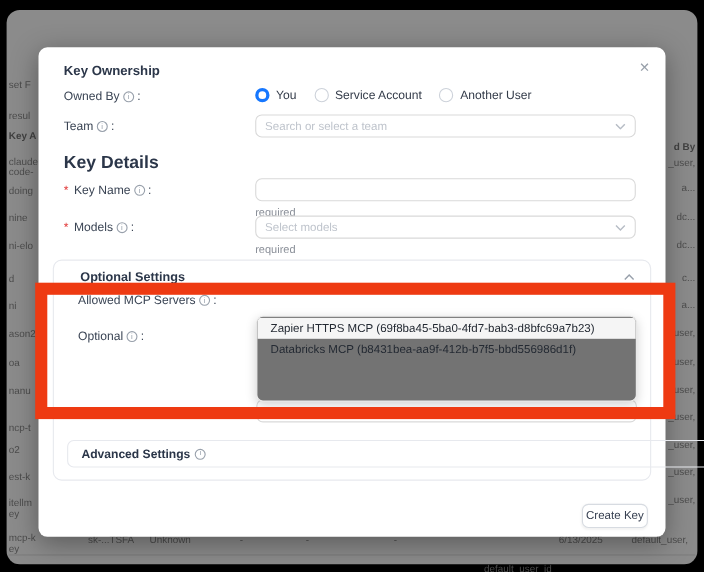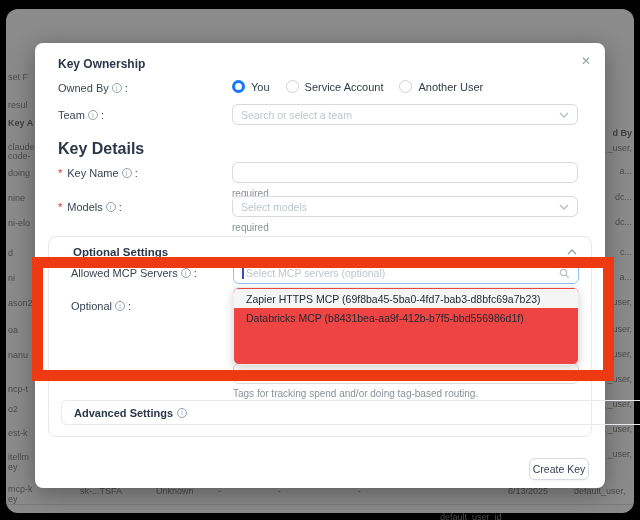--- a/index.html
+++ b/index.html
@@ -65,21 +65,21 @@
     border:1px solid #e7e9ee; border-radius:8px;
   }
   .opt-head { position:absolute; left:12px; top:9px; font-size:11.5px; font-weight:bold; color:#2b3649;margin-left:12px; }
   .opt-chev { position:absolute; right:14px; top:12px; }
 
   .mcp-field { border:1px solid #8ec2ff; height:22px; }
   .caret { width:2px; height:11px; background:#3b4db8; margin-right:2px; flex:none; }
 
   .dropdown {
     position:absolute; left:184px; top:50px; width:346px; height:78px;
-    background:#ef4444; border-radius:6px; z-index:5;
+    background:#737373; border-radius:6px; z-index:5;
     box-shadow:0 3px 10px rgba(0,0,0,.18); border:1px solid #ededed;
     padding:1px 0; overflow:hidden;
   }
   .dd-item {
     height:19px; display:flex; align-items:center; padding:0 12px;
     font-size:10.5px; color:#242a33; white-space:nowrap; cursor:pointer;
   }
   .dd-item.hl { background:#f5f5f5; }
 
   .adv-box {
@@ -138,21 +138,21 @@
 <span class="bg-frag bg-right" style="top:272px">a...</span>
 <span class="bg-frag bg-right" style="top:297px">user,</span>
 <span class="bg-frag bg-right" style="top:324px">user,</span>
 <span class="bg-frag bg-right" style="top:349px">user,</span>
 <span class="bg-frag bg-right" style="top:374px">_user,</span>
 <span class="bg-frag bg-right" style="top:399px">_user,</span>
 <span class="bg-frag bg-right" style="top:424px">_user,</span>
 <span class="bg-frag bg-right" style="top:449px">_user,</span>
 
 <span class="bg-frag" style="left:80px;top:486px">sk-...TSFA</span>
-<span class="bg-frag" style="left:156px;top:486px">Unknown</span>
+<span class="bg-frag" style="left:136px;top:486px">Unknown</span>
 <span class="bg-frag" style="left:218px;top:486px">-</span>
 <span class="bg-frag" style="left:278px;top:486px">-</span>
 <span class="bg-frag" style="left:358px;top:486px">-</span>
 <span class="bg-frag" style="left:440px;top:512px">default_user_id</span>
 <span class="bg-frag" style="left:508px;top:486px">6/13/2025</span>
 <span class="bg-frag" style="left:574px;top:486px">default_user,</span>
 <div class="bg-divider"></div>
 
 <div class="modal">
 
@@ -222,28 +222,20 @@
     <div class="opt-head">Optional Settings</div>
     <svg class="opt-chev" width="10" height="6" viewBox="0 0 10 6">
         <polyline points="1,5 5,1 9,5" fill="none" stroke="#98a0ab" stroke-width="1.3"></polyline>
       </svg>
 
     <div class="lbl" style="left:22px;top:30px">
       <span>Allowed MCP Servers</span>
       <i class="info">i</i>
       <span>:</span>
     </div>
-    <div class="field mcp-field" style="left:184px;top:25px">
-      <span class="caret"></span>
-      <input placeholder="Select MCP servers (optional)" style="">
-      <svg class="chev" width="11" height="11" viewBox="0 0 11 11">
-          <circle cx="4.5" cy="4.5" r="3.2" fill="none" stroke="#b9bfc8" stroke-width="1.2"></circle>
-          <line x1="7" y1="7" x2="9.8" y2="9.8" stroke="#b9bfc8" stroke-width="1.2"></line>
-        </svg>
-    </div>
 
     <div class="lbl" style="left:22px;top:63px">
       <span>Optional</span>
       <i class="info">i</i>
       <span>:</span>
     </div>
 
     <div class="dropdown">
       <div class="dd-item hl">Zapier HTTPS MCP (69f8ba45-5ba0-4fd7-bab3-d8bfc69a7b23)</div>
       <div class="dd-item">Databricks MCP (b8431bea-aa9f-412b-b7f5-bbd556986d1f)</div>
@@ -253,21 +245,20 @@
       <span>Tags</span>
       <i class="info">i</i>
       <span>:</span>
     </div>
     <div class="field" style="left:184px;top:126px">
       <input placeholder="Enter tags" style="">
       <svg class="chev" width="10" height="6" viewBox="0 0 10 6">
           <polyline points="1,1 5,5 9,1" fill="none" stroke="#b6bcc5" stroke-width="1.3"></polyline>
         </svg>
     </div>
-    <div class="helper" style="left:184px;top:151px">Tags for tracking spend and/or doing tag-based routing.</div>
 
     <div class="adv-box">
       <span class="adv-txt">Advanced Settings</span>
       <i class="info">i</i>
       <svg class="adv-chev" width="10" height="6" viewBox="0 0 10 6">
           <polyline points="1,1 5,5 9,1" fill="none" stroke="#98a0ab" stroke-width="1.3"></polyline>
         </svg>
     </div>
   </div>
 

